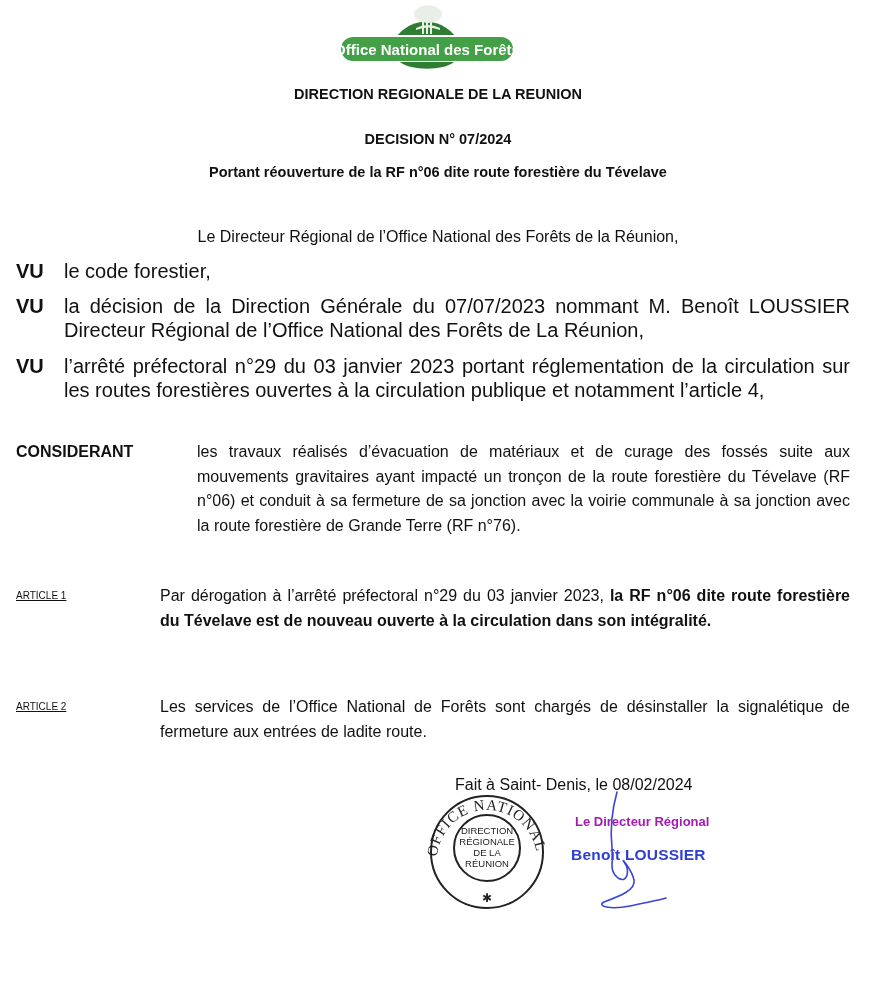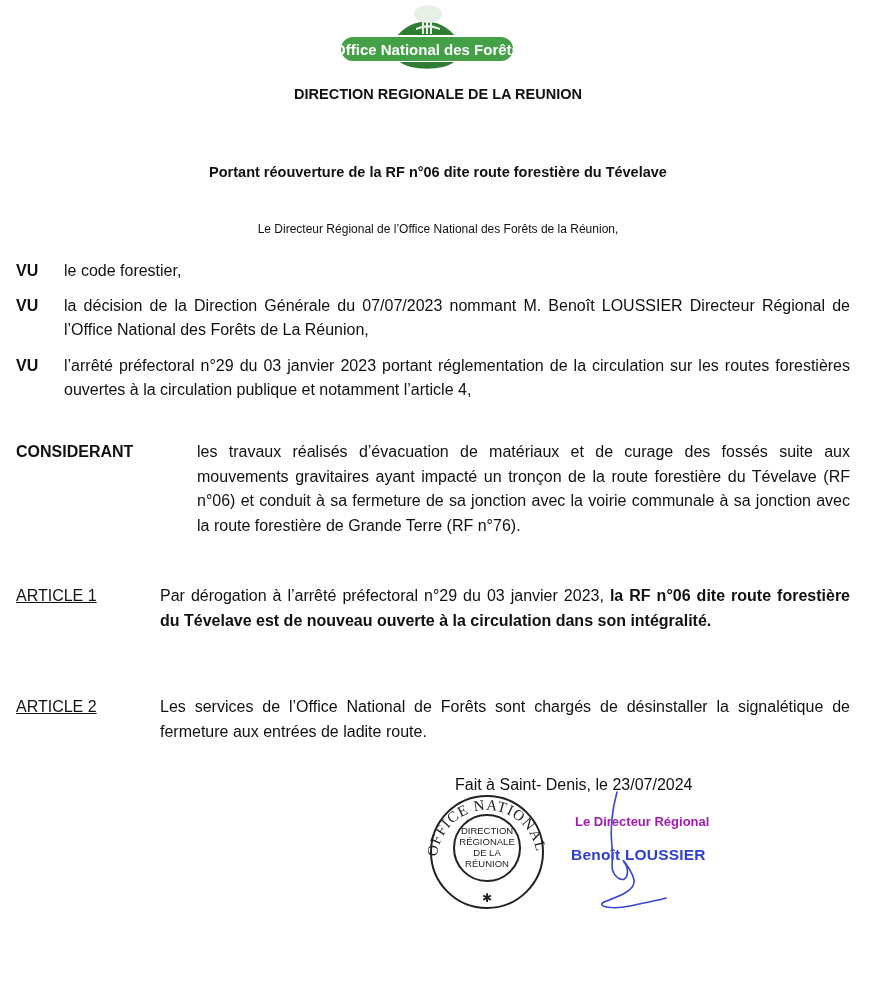--- a/index.html
+++ b/index.html
@@ -5,30 +5,30 @@
   html, body { margin: 0; padding: 0; background: #ffffff; }
   body {
     width: 880px; height: 1000px; position: relative; overflow: hidden;
     font-family: "Liberation Sans", "DejaVu Sans", sans-serif;
     color: #111111;
   }
   .page { position: absolute; left: 0; top: 0; width: 880px; height: 1000px; padding-left: 30px; }
   .logo { position: absolute; left: 336px; top: 0; width: 182px; height: 72px; }
   .center { position: absolute; left: 0; width: 876px; text-align: center; }
   .hd { font-weight: bold; font-size: 14.5px; }
-  .intro { font-size: 12px; top: 222px; }
-  .vu { position: absolute; left: 16px; width: 834px; font-size: 16px; line-height: 24px; }
+  .intro { font-size: 16px; top: 228px; }
+  .vu { position: absolute; left: 16px; width: 834px; font-size: 20px; line-height: 24px; }
   .vu .lbl { position: absolute; left: 0; top: 0; font-weight: bold; }
   .vu .txt { position: absolute; left: 48px; right: 0; top: 0; text-align: justify; text-align-last: left; }
   .block { position: absolute; left: 16px; width: 834px; font-size: 16px; line-height: 24.5px; }
   .block .lbl { position: absolute; left: 0; top: 0; }
   .block .txt { position: absolute; right: 0; top: 0; text-align: justify; }
   .consid .lbl { font-weight: bold; }
   .consid .txt { left: 181px; }
-  .art .lbl { text-decoration: underline; font-size: 16px; }
+  .art .lbl { text-decoration: underline; font-size: 10px; }
   .art .txt { left: 144px; }
   .justify-last { text-align-last: left; }
   b { font-weight: bold; }
   .fait { position: absolute; left: 455px; top: 776px; font-size: 16px; }
   .stamp { position: absolute; left: 421px; top: 790px; width: 132px; height: 122px; }
   .sig-title { position: absolute; left: 575px; top: 814px; font-size: 13px; font-weight: bold; color: #a21caf; }
   .sig-name { position: absolute; left: 571px; top: 846px; font-size: 15.5px; font-weight: bold; color: #2d3ed0; letter-spacing: 0.2px; }
   .scrawl { position: absolute; left: 590px; top: 790px; width: 90px; height: 125px; }
 </style>
 </head>
@@ -45,20 +45,21 @@
       <rect x="90" y="20" width="2" height="14"></rect>
       <rect x="94" y="20" width="2" height="14"></rect>
       <path d="M80 28 Q92 22 104 28 L104 30 Q92 25 80 30 Z"></path>
     </g>
     <rect x="4" y="36" width="174" height="26" rx="13" ry="13" fill="#43a047" stroke="#ffffff" stroke-width="2"></rect>
     <text x="91" y="55" text-anchor="middle" fill="#ffffff" font-family="Liberation Sans, sans-serif" font-weight="bold" font-size="15">Office National des Forêts</text>
     <path d="M64 62 A30 12 0 0 0 118 62 Z" fill="#2f7d32"></path>
   </svg>
 
   <div class="center hd" style="top:86px;">DIRECTION REGIONALE DE LA REUNION</div>
+  <div class="center hd" style="top:131px;">DECISION N° 07/2024</div>
   <div class="center hd" style="top:164px;">Portant réouverture de la RF n°06 dite route forestière du Tévelave</div>
   <div class="center intro">Le Directeur Régional de l’Office National des Forêts de la Réunion,</div>
 
   <div class="vu" style="top:259px; height:24px;">
     <span class="lbl">VU</span>
     <span class="txt">le code forestier,</span>
   </div>
   <div class="vu" style="top:294px; height:48px;">
     <span class="lbl">VU</span>
     <span class="txt">la décision de la Direction Générale du 07/07/2023 nommant M. Benoît LOUSSIER Directeur Régional de l’Office National des Forêts de La Réunion,</span>
@@ -76,21 +77,21 @@
   <div class="block art" style="top:584px; height:75px;">
     <span class="lbl">ARTICLE 1</span>
     <span class="txt justify-last"><span>Par dérogation à l’arrêté préfectoral n°29 du 03 janvier 2023, </span><b>la RF n°06 dite route forestière du Tévelave est de nouveau ouverte à la circulation dans son intégralité.</b></span>
   </div>
 
   <div class="block art" style="top:695px; height:50px;">
     <span class="lbl">ARTICLE 2</span>
     <span class="txt justify-last">Les services de l’Office National de Forêts sont chargés de désinstaller la signalétique de fermeture aux entrées de ladite route.</span>
   </div>
 
-  <div class="fait">Fait à Saint- Denis, le 23/07/2024</div>
+  <div class="fait">Fait à Saint- Denis, le 08/02/2024</div>
 
   <svg class="stamp" viewBox="0 0 132 122">
     <defs>
       <path id="stampArc" d="M16 70 A50 50 0 1 1 116 70"></path>
     </defs>
     <circle cx="66" cy="62" r="56" fill="none" stroke="#222" stroke-width="2"></circle>
     <circle cx="66" cy="58" r="33" fill="none" stroke="#222" stroke-width="2"></circle>
     <text font-family="Liberation Serif, serif" font-size="15" fill="#222" letter-spacing="1">
       <textPath href="#stampArc" startOffset="2%">OFFICE NATIONAL DES FORETS</textPath>
     </text>

